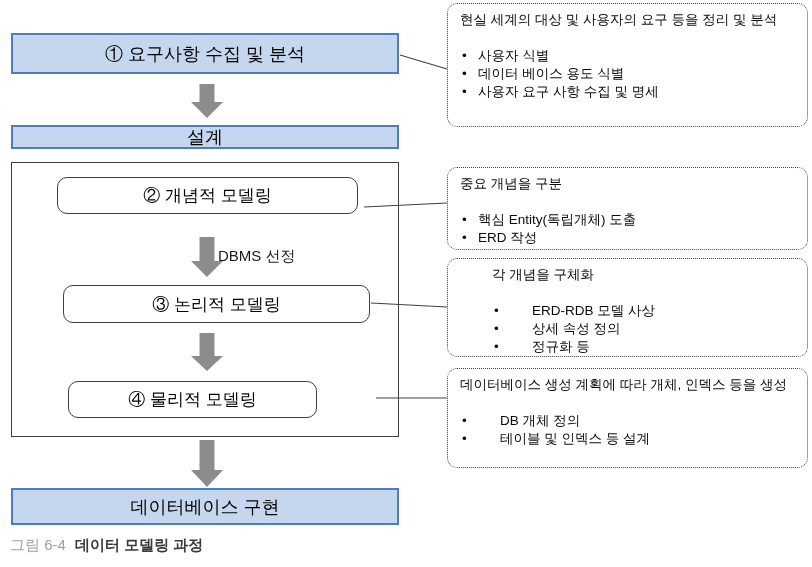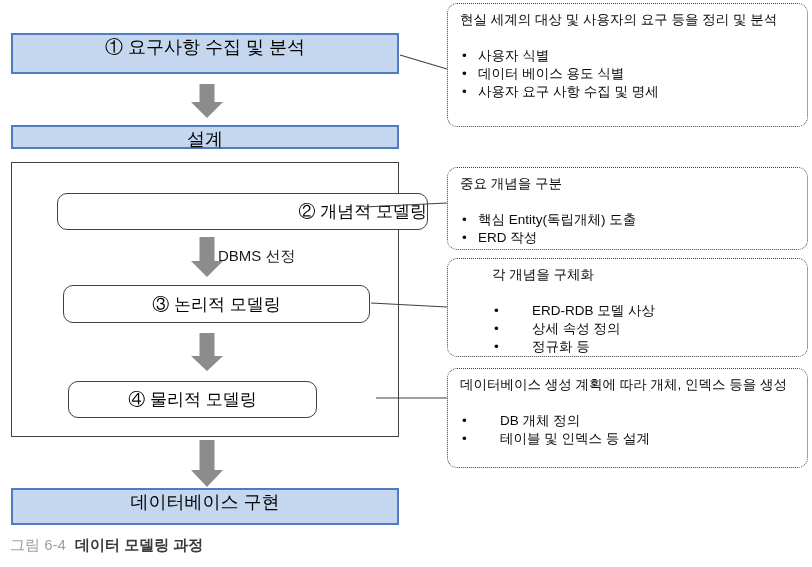--- a/index.html
+++ b/index.html
@@ -13,21 +13,21 @@
     background: #ffffff;
     overflow: hidden;
   }
 
   
   .blue-box {
     position: absolute;
     background: #C5D7EE;
     border: 2px solid #4E7CBE;
     display: flex;
-    align-items: flex-start;
+    align-items: center;
     justify-content: center;
     font-size: 18px;
     color: #000;
   }
   #box1   { left: 11px;  top: 33px;  width: 388px; height: 41px; }
   #design-header { left: 11px; top: 125px; width: 388px; height: 24px; }
   #box5   { left: 11px;  top: 488px; width: 388px; height: 37px; }
 
   
   .design-body {
@@ -42,21 +42,21 @@
     position: absolute;
     background: #ffffff;
     border: 1.5px solid #404040;
     border-radius: 10px;
     display: flex;
     align-items: center;
     justify-content: center;
     font-size: 17px;
     color: #000;
   }
-  #box2 { left: 57px; top: 193px; width: 371px; height: 37px; justify-content: flex-end; }
+  #box2 { left: 57px; top: 177px; width: 301px; height: 37px; }
   #box3 { left: 63px; top: 285px; width: 307px; height: 38px; }
   #box4 { left: 68px; top: 381px; width: 249px; height: 37px; }
 
   
   .arrow-label {
     position: absolute;
     left: 218px; top: 247px;
     font-size: 15px;
     color: #1a1a1a;
   }

